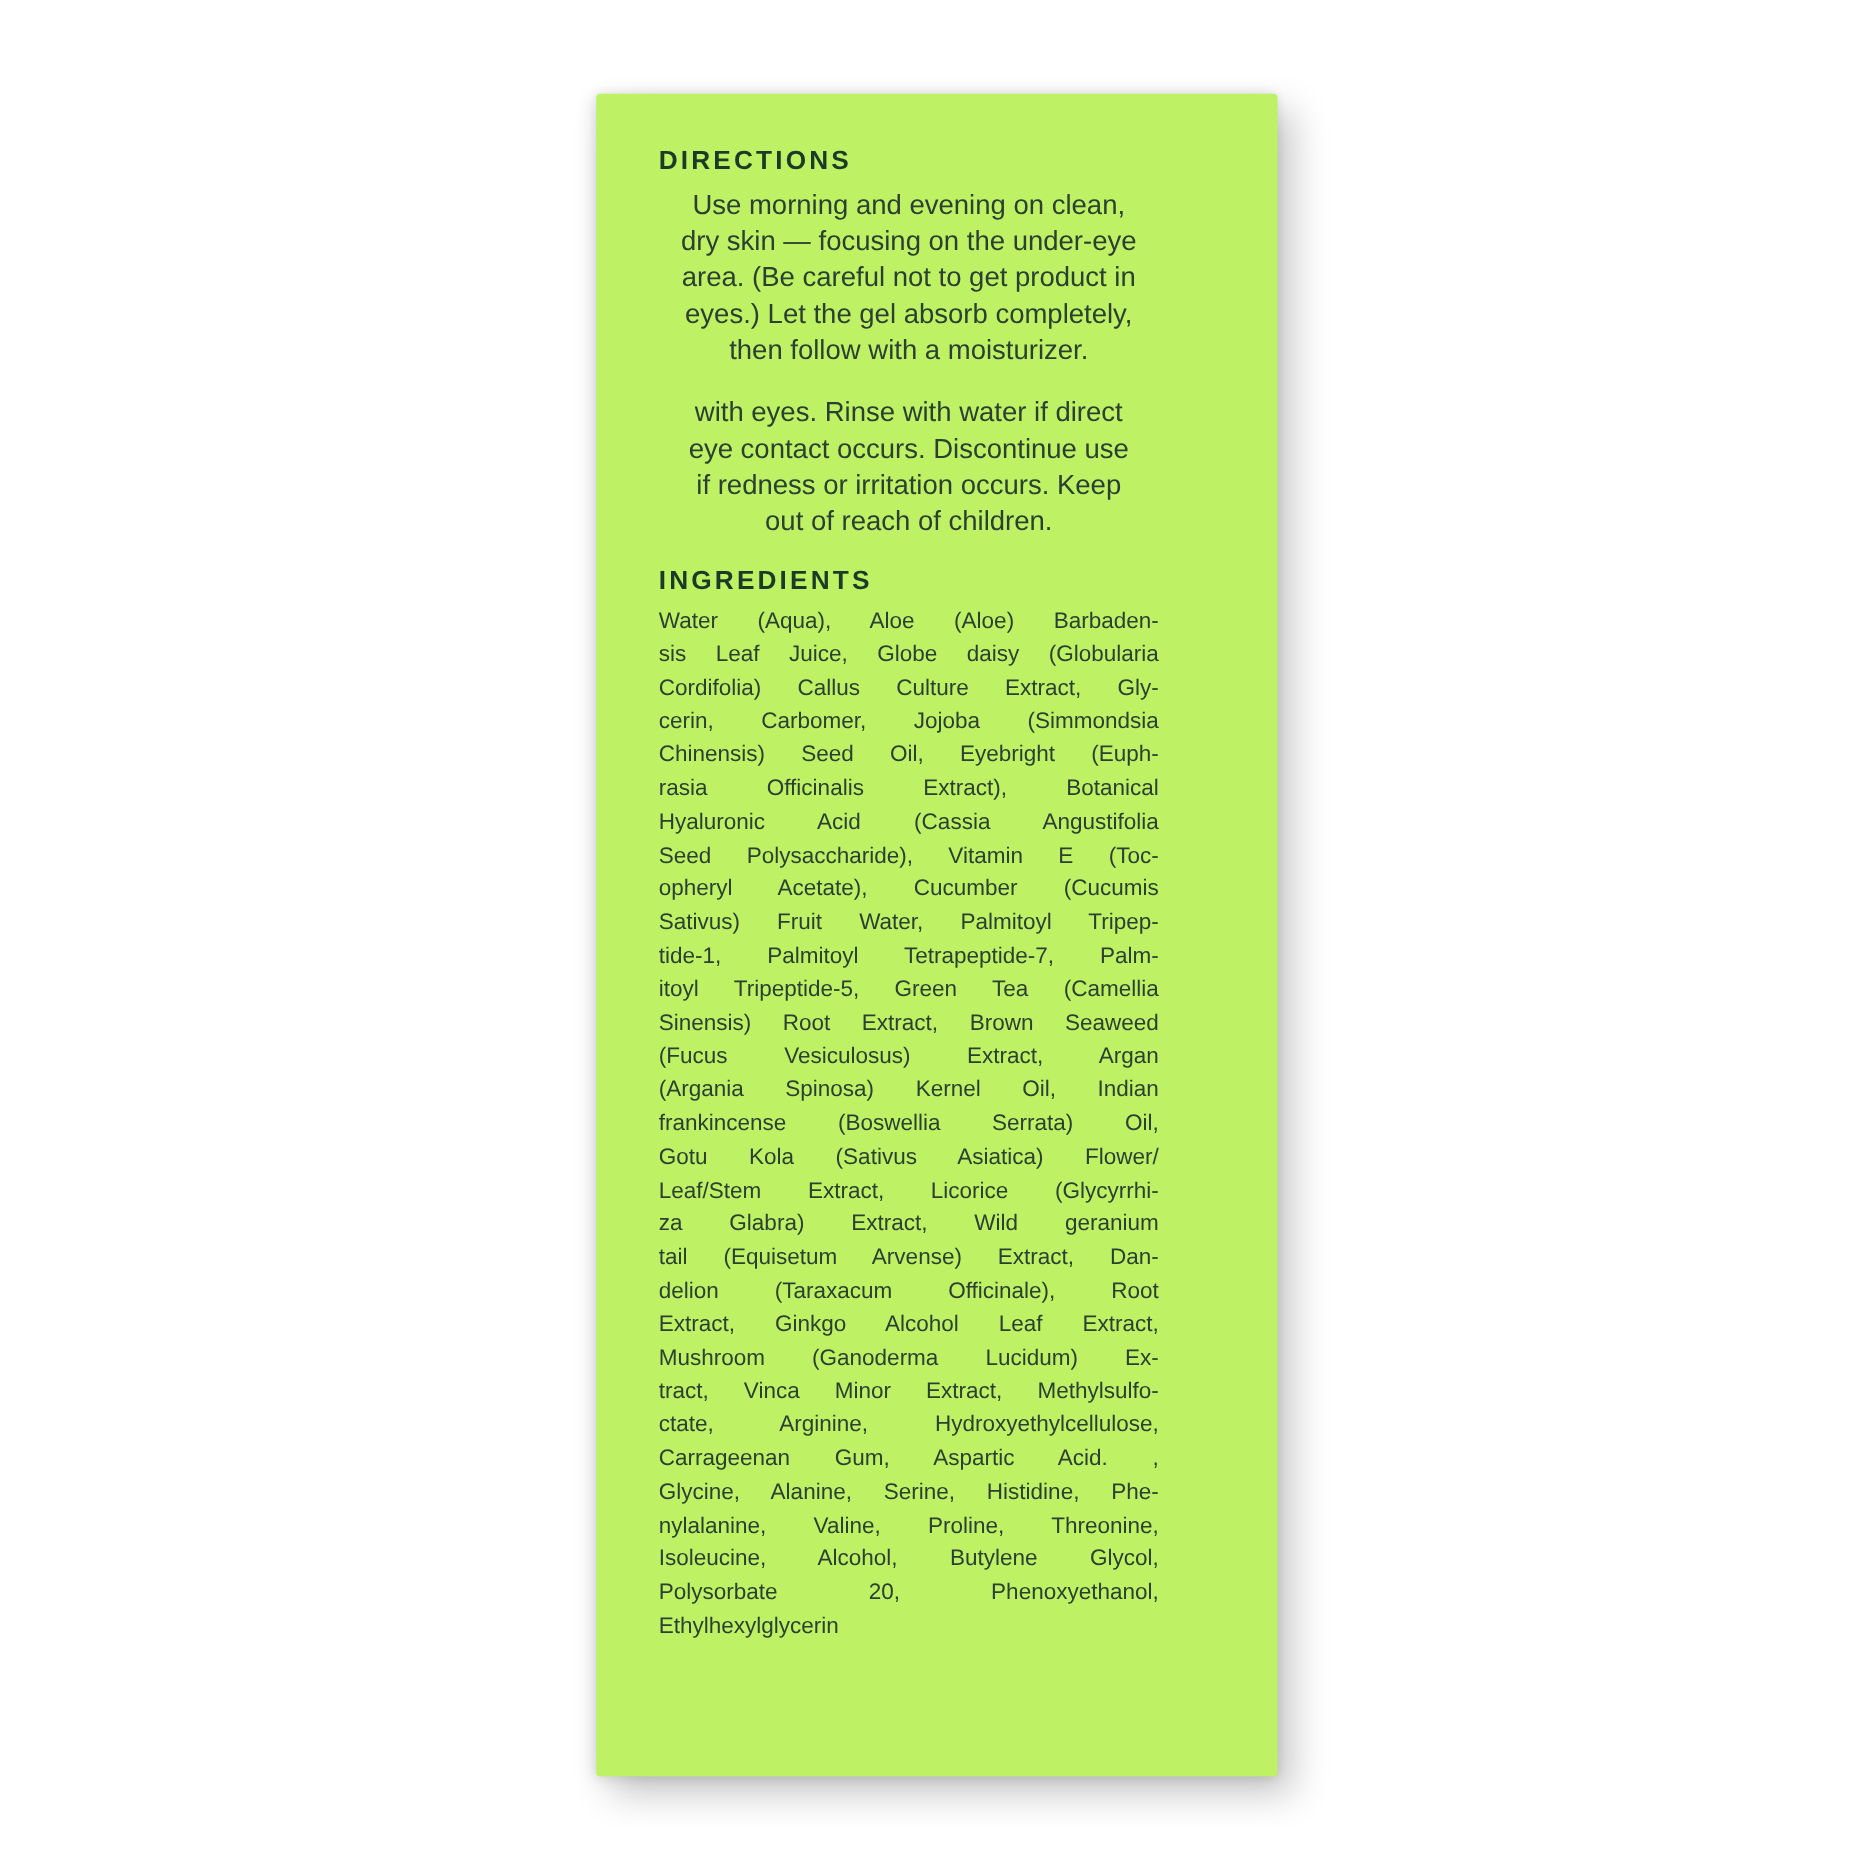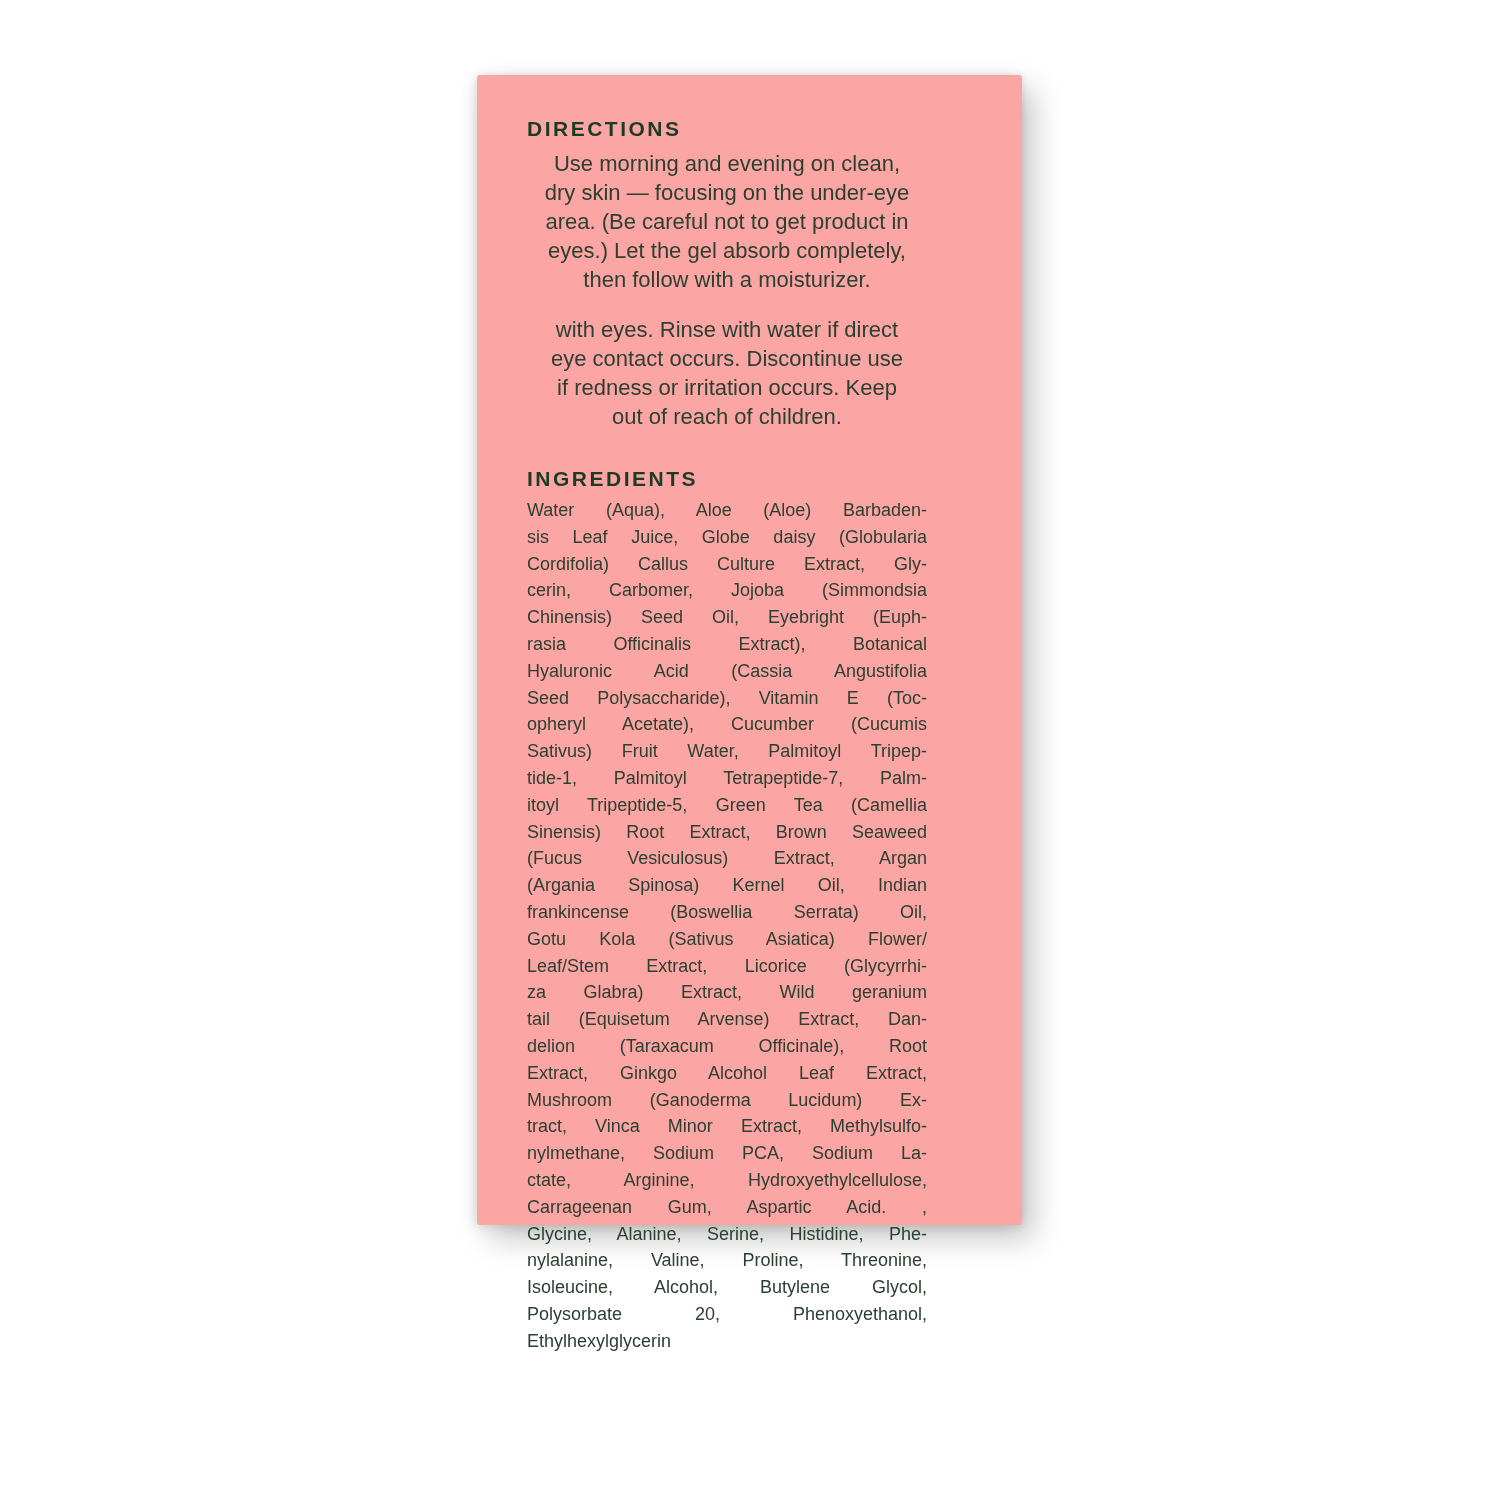--- a/index.html
+++ b/index.html
@@ -15,22 +15,22 @@
   .stage {
     position: absolute;
     inset: 0;
     background: #ffffff;
   }
   .label-card {
     position: absolute;
     left: 477px;
     top: 75px;
     width: 545px;
-    height: 1150px;
-    background: #fca5a5;
+    height: 1346px;
+    background: #bef264;
     border-radius: 3px;
     box-shadow:
       0 0 8px rgba(0,0,0,0.07),
       -4px 2px 14px rgba(0,0,0,0.08),
       12px 14px 30px rgba(0,0,0,0.22);
     box-sizing: border-box;
   }
   .label-content {
     position: absolute;
     left: 50px;
@@ -38,21 +38,21 @@
     width: 400px;
   }
   .section-heading {
     font-size: 21px;
     line-height: 24px;
     font-weight: bold;
     letter-spacing: 2.5px;
     color: #1c3b26;
   }
   .heading-directions { margin-bottom: 8px; }
-  .heading-ingredients { margin-top: 36px; margin-bottom: 6px; }
+  .heading-ingredients { margin-top: 22px; margin-bottom: 6px; }
   .body-para {
     color: #2b4031;
     font-size: 22px;
     line-height: 29px;
     text-align: left;
   }
   .para-gap { margin-top: 21px; }
   .ingredients-block {
     color: #2b4031;
     font-size: 18px;
@@ -114,21 +114,20 @@
           <div class="ing-line">(Argania Spinosa) Kernel Oil, Indian</div>
           <div class="ing-line">frankincense (Boswellia Serrata) Oil,</div>
           <div class="ing-line">Gotu Kola (Sativus Asiatica) Flower/</div>
           <div class="ing-line">Leaf/Stem Extract, Licorice (Glycyrrhi-</div>
           <div class="ing-line">za Glabra) Extract, Wild geranium</div>
           <div class="ing-line">tail (Equisetum Arvense) Extract, Dan-</div>
           <div class="ing-line">delion (Taraxacum Officinale), Root</div>
           <div class="ing-line">Extract, Ginkgo Alcohol Leaf Extract,</div>
           <div class="ing-line">Mushroom (Ganoderma Lucidum) Ex-</div>
           <div class="ing-line">tract, Vinca Minor Extract, Methylsulfo-</div>
-          <div class="ing-line">nylmethane, Sodium PCA, Sodium La-</div>
           <div class="ing-line">ctate, Arginine, Hydroxyethylcellulose,</div>
           <div class="ing-line">Carrageenan Gum, Aspartic Acid. ,</div>
           <div class="ing-line">Glycine, Alanine, Serine, Histidine, Phe-</div>
           <div class="ing-line">nylalanine, Valine, Proline, Threonine,</div>
           <div class="ing-line">Isoleucine, Alcohol, Butylene Glycol,</div>
           <div class="ing-line">Polysorbate 20, Phenoxyethanol,</div>
           <div class="ing-line">Ethylhexylglycerin</div>
         </div>
 
     </div>

